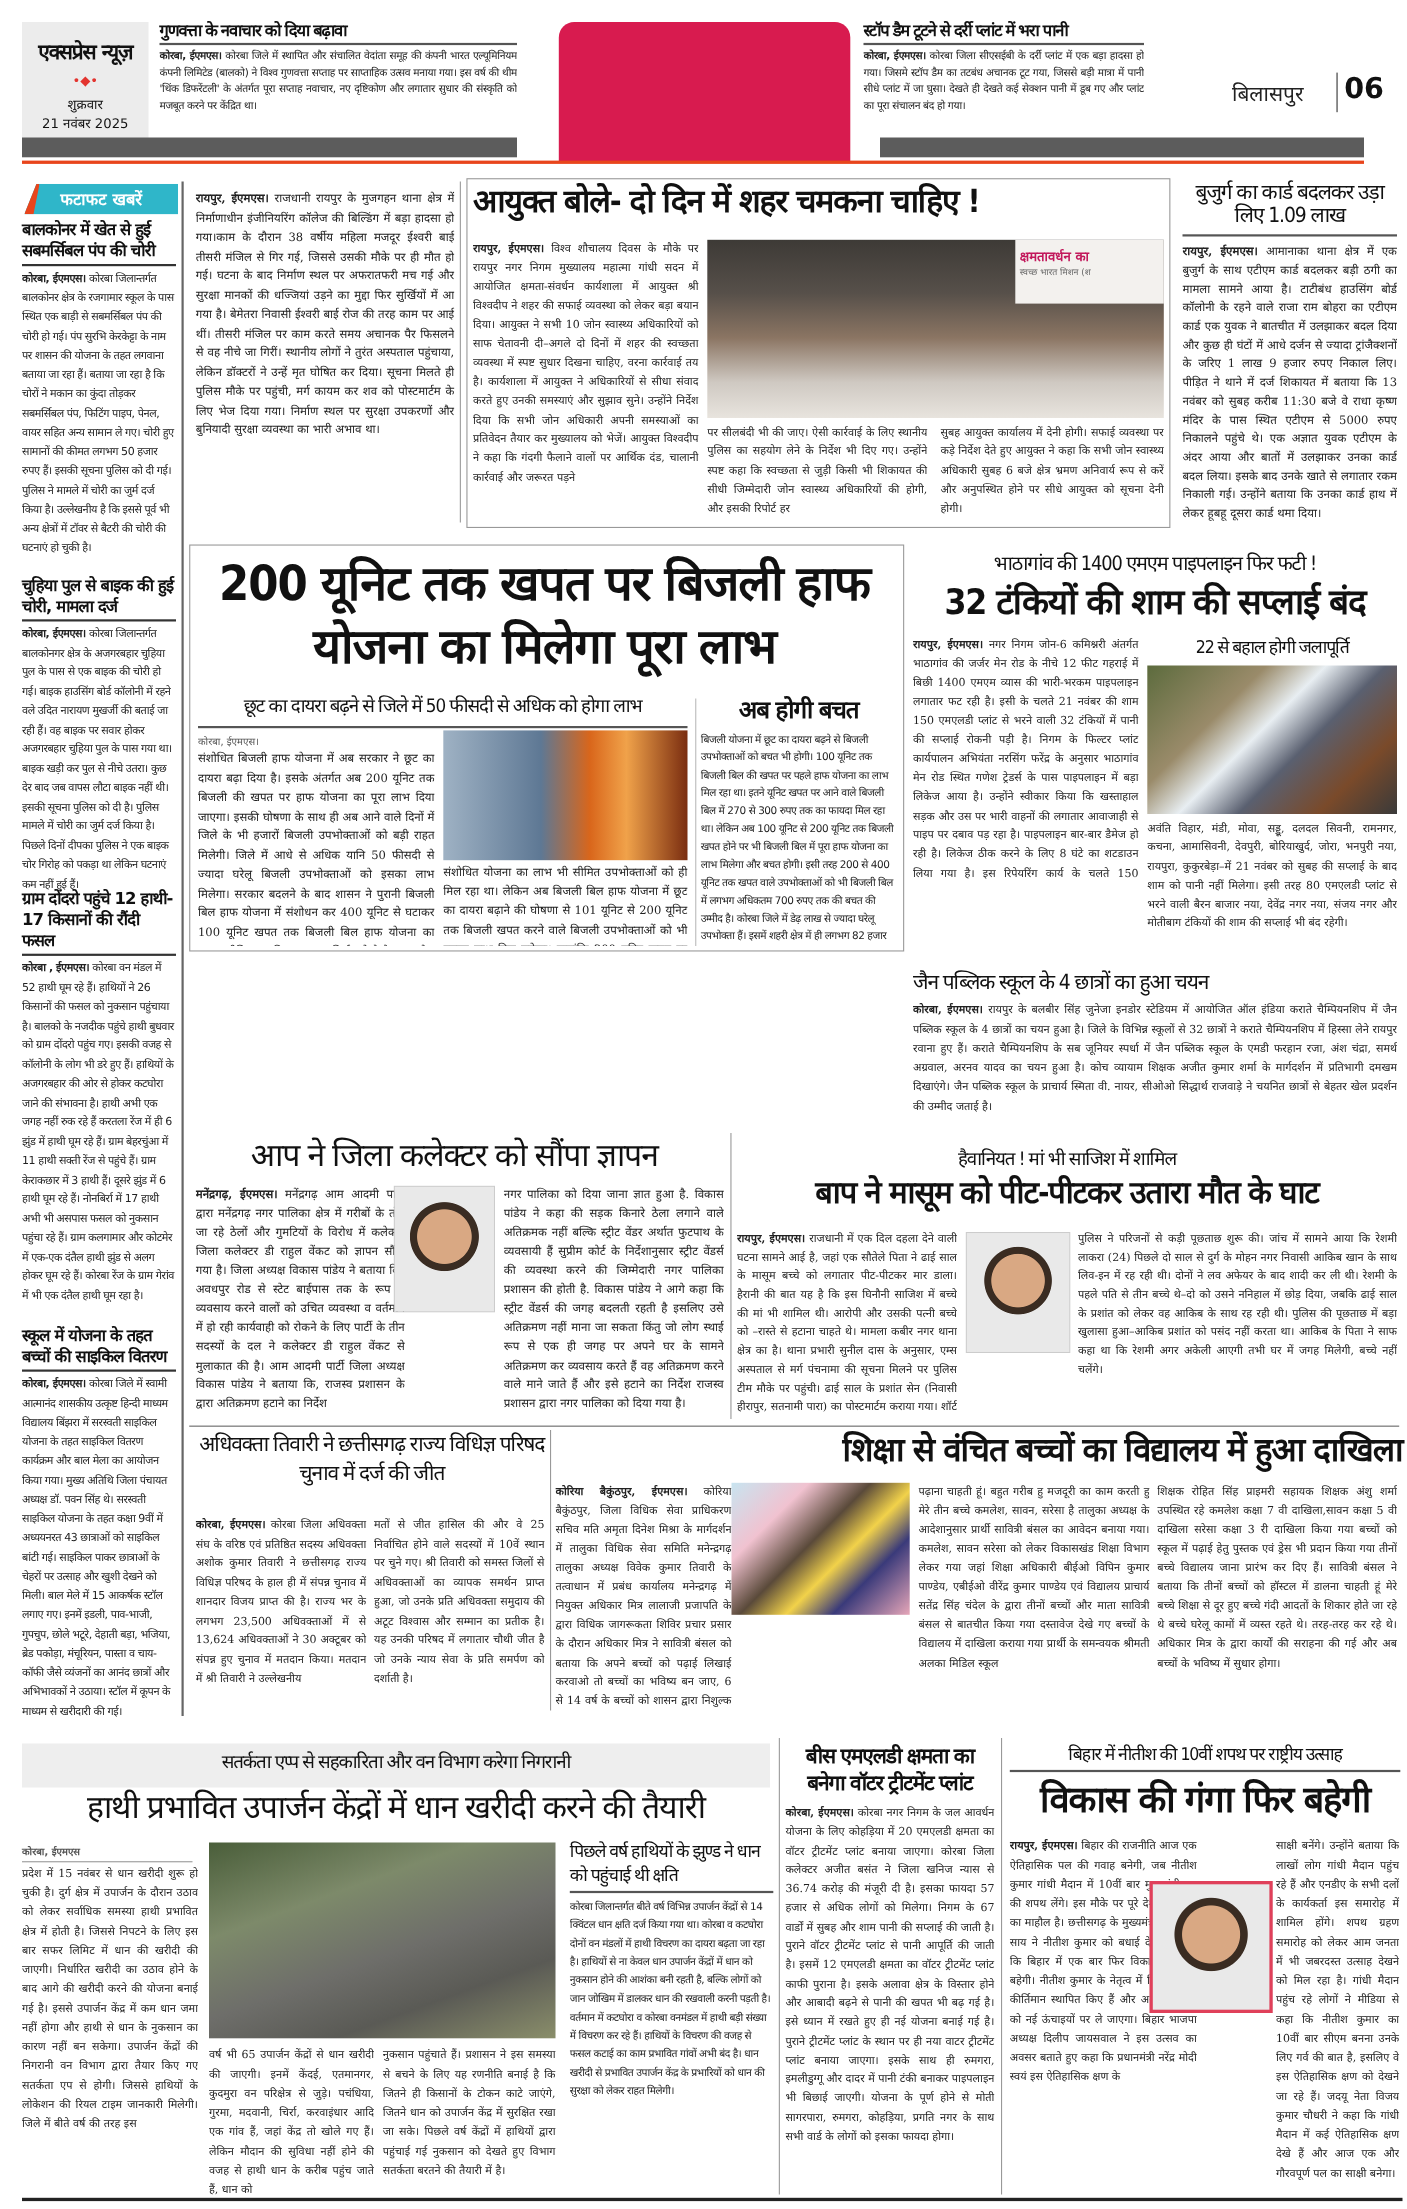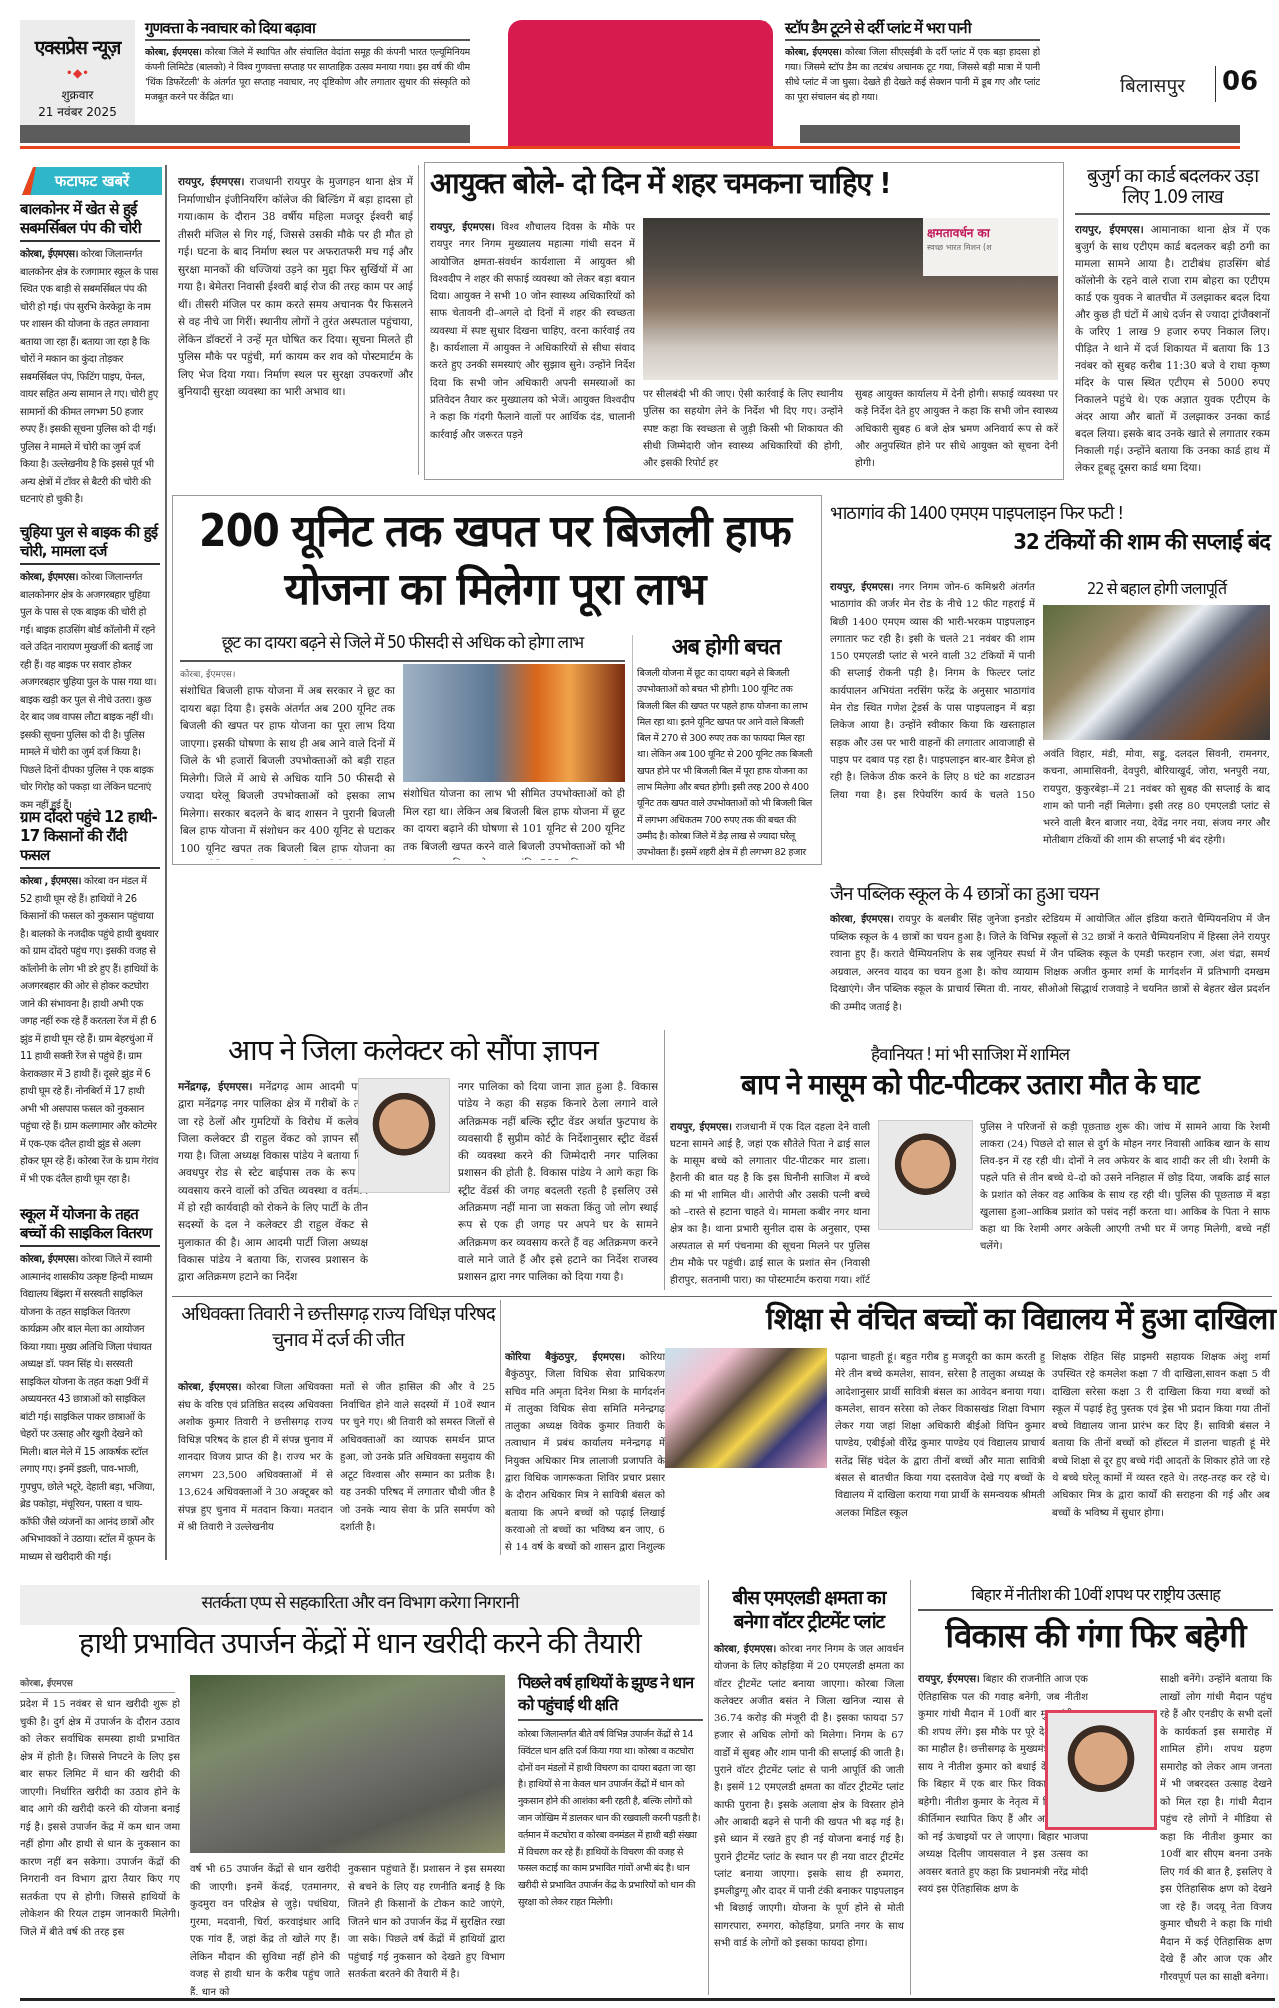--- a/index.html
+++ b/index.html
@@ -110,22 +110,22 @@
 <div class="abs hl" style="left:180px;top:633px;width:445px;font-size:17px;font-weight:normal;text-align:center">छूट का दायरा बढ़ने से जिले में 50 फीसदी से अधिक को होगा लाभ</div>
 <div class="hline" style="left:180px;top:660px;width:445px;background:#555;height:2px"></div>
 <div class="abs caption" style="left:180px;top:667px">कोरबा, ईएमएस।</div>
 <div class="abs body" style="left:180px;top:682px;width:215px;height:178px;font-size:10.5px;line-height:17.5px">संशोधित बिजली हाफ योजना में अब सरकार ने छूट का दायरा बढ़ा दिया है। इसके अंतर्गत अब 200 यूनिट तक बिजली की खपत पर हाफ योजना का पूरा लाभ दिया जाएगा। इसकी घोषणा के साथ ही अब आने वाले दिनों में जिले के भी हजारों बिजली उपभोक्ताओं को बड़ी राहत मिलेगी। जिले में आधे से अधिक यानि 50 फीसदी से ज्यादा घरेलू बिजली उपभोक्ताओं को इसका लाभ मिलेगा। सरकार बदलने के बाद शासन ने पुरानी बिजली बिल हाफ योजना में संशोधन कर 400 यूनिट से घटाकर 100 यूनिट खपत तक बिजली बिल हाफ योजना का दायरा सीमित कर दिया था। इस निर्णय से कैसे आम घरेलू बिजली उपभोक्ताओं को बड़ा झटका लगा था, जिनको पुरानी योजना से फायदा हो रहा था। वहीं इसको लेकर राजनीतिक बयानबाजी भी खूब हो रही थी। जिले में भी 100 यूनिट तक बिजली की खपत वाले उपभोक्ताओं की संख्या भी कम है। इसलिए</div>
 <div class="abs img" style="left:403px;top:664px;width:222px;height:118px;background:linear-gradient(90deg,#9fb2c4 0,#5e7894 40%,#d9661b 60%,#f0a24a 75%,#7a2d10)"></div>
 <div class="abs body" style="left:403px;top:785px;width:222px;height:75px;font-size:10.5px;line-height:17.5px">संशोधित योजना का लाभ भी सीमित उपभोक्ताओं को ही मिल रहा था। लेकिन अब बिजली बिल हाफ योजना में छूट का दायरा बढ़ाने की घोषणा से 101 यूनिट से 200 यूनिट तक बिजली खपत करने वाले बिजली उपभोक्ताओं को भी इसका लाभ मिल सकेगा। हालांकि 200 यूनिट खपत पर बिजली हाफ योजना का पूरा लाभ 1 दिसंबर से लागू होगी। लेकिन सरकार के इस फैसले से आगामी दिनों में बिजली उपभोक्ताओं को काफी हद तक राहत मिलेगी। सीएम की घोषणा के बाद अब जल्द इसे लेकर संकुलर भी जारी होने की उम्मीद है। इसके बाद जिले के बिजली उपभोक्ताओं को भी इसके अंतर्गत राहत प्रदान करने की कवायद की जाएगी।</div>
 <div class="vline" style="left:632px;top:635px;height:225px;background:#bbb"></div>
 <div class="abs hl" style="left:637px;top:635px;width:178px;font-size:22px;text-align:center">अब होगी बचत</div>
 <div class="abs ffb" style="left:637px;top:665px;width:178px;height:195px;font-size:9.5px;line-height:16.3px">बिजली योजना में छूट का दायरा बढ़ने से बिजली उपभोक्ताओं को बचत भी होगी। 100 यूनिट तक बिजली बिल की खपत पर पहले हाफ योजना का लाभ मिल रहा था। इतने यूनिट खपत पर आने वाले बिजली बिल में 270 से 300 रुपए तक का फायदा मिल रहा था। लेकिन अब 100 यूनिट से 200 यूनिट तक बिजली खपत होने पर भी बिजली बिल में पूरा हाफ योजना का लाभ मिलेगा और बचत होगी। इसी तरह 200 से 400 यूनिट तक खपत वाले उपभोक्ताओं को भी बिजली बिल में लगभग अधिकतम 700 रुपए तक की बचत की उम्मीद है। कोरबा जिले में डेढ़ लाख से ज्यादा घरेलू उपभोक्ता हैं। इसमें शहरी क्षेत्र में ही लगभग 82 हजार और ग्रामीण क्षेत्र में 74 हजार घरेलू बिजली उपभोक्ता हैं। इसमें से आधे से ज्यादा उपभोक्ता 200 यूनिट बिजली खपत पर हाफ योजना के दायरे में आएंगे।</div>
 
-<div class="abs hl" style="left:830px;top:503px;width:440px;font-size:18px;font-weight:normal;">भाठागांव की 1400 एमएम पाइपलाइन फिर फटी !</div>
-<div class="abs hl" style="left:830px;top:530px;width:440px;font-size:22px;text-align:right">32 टंकियों की शाम की सप्लाई बंद</div>
+<div class="abs hl" style="left:830px;top:503px;width:440px;font-size:18px;font-weight:normal;text-align:center">भाठागांव की 1400 एमएम पाइपलाइन फिर फटी !</div>
+<div class="abs hl" style="left:830px;top:530px;width:440px;font-size:32px;text-align:center">32 टंकियों की शाम की सप्लाई बंद</div>
 <div class="abs body" style="left:830px;top:578px;width:205px;height:226px;font-size:10px;line-height:17.3px"><span class="dl">रायपुर, ईएमएस।</span> <span>नगर निगम जोन-6 कमिश्नरी अंतर्गत भाठागांव की जर्जर मेन रोड के नीचे 12 फीट गहराई में बिछी 1400 एमएम व्यास की भारी-भरकम पाइपलाइन लगातार फट रही है। इसी के चलते 21 नवंबर की शाम 150 एमएलडी प्लांट से भरने वाली 32 टंकियों में पानी की सप्लाई रोकनी पड़ी है। निगम के फिल्टर प्लांट कार्यपालन अभियंता नरसिंग फरेंद्र के अनुसार भाठागांव मेन रोड स्थित गणेश ट्रेडर्स के पास पाइपलाइन में बड़ा लिकेज आया है। उन्होंने स्वीकार किया कि खस्ताहाल सड़क और उस पर भारी वाहनों की लगातार आवाजाही से पाइप पर दबाव पड़ रहा है। पाइपलाइन बार-बार डैमेज हो रही है। लिकेज ठीक करने के लिए 8 घंटे का शटडाउन लिया गया है। इस रिपेयरिंग कार्य के चलते 150 एमएलडी प्लांट से भरने वाली टंकियों–भाठागांव, चंगोराभाठा, कुशालपुर, डीडीनगर, ईदगाहभाठा, सरोना, टाटीबंध, कोटा, कबीर नगर, जरवाय, गोगांव, मठपुरैना, लालपुर, अमलीडीह,</span></div>
 <div class="abs hl" style="left:1043px;top:580px;width:227px;font-size:16px;font-weight:normal;text-align:center">22 से बहाल होगी जलापूर्ति</div>
 <div class="abs img" style="left:1043px;top:605px;width:227px;height:135px;background:linear-gradient(135deg,#5c6b3d 0,#9a8b6a 30%,#e8eef2 45%,#5a6070 60%,#7a4a2a 80%,#3a3a3a)"></div>
 <div class="abs body" style="left:1043px;top:745px;width:227px;height:120px;font-size:10px;line-height:17.3px">अवंति विहार, मंडी, मोवा, सड्डू, दलदल सिवनी, रामनगर, कचना, आमासिवनी, देवपुरी, बोरियाखुर्द, जोरा, भनपुरी नया, रायपुरा, कुकुरबेड़ा–में 21 नवंबर को सुबह की सप्लाई के बाद शाम को पानी नहीं मिलेगा। इसी तरह 80 एमएलडी प्लांट से भरने वाली बैरन बाजार नया, देवेंद्र नगर नया, संजय नगर और मोतीबाग टंकियों की शाम की सप्लाई भी बंद रहेगी।</div>
 
 <div class="abs hl" style="left:830px;top:883px;width:440px;font-size:19px;text-align:left;font-weight:normal">जैन पब्लिक स्कूल के 4 छात्रों का हुआ चयन</div>
 <div class="abs body" style="left:830px;top:910px;width:440px;height:108px;font-size:10px;line-height:17.5px"><span class="dl">कोरबा, ईएमएस।</span> <span>रायपुर के बलबीर सिंह जुनेजा इनडोर स्टेडियम में आयोजित ऑल इंडिया कराते चैम्पियनशिप में जैन पब्लिक स्कूल के 4 छात्रों का चयन हुआ है। जिले के विभिन्न स्कूलों से 32 छात्रों ने कराते चैम्पियनशिप में हिस्सा लेने रायपुर रवाना हुए हैं। कराते चैम्पियनशिप के सब जूनियर स्पर्धा में जैन पब्लिक स्कूल के एमडी फरहान रजा, अंश चंद्रा, समर्थ अग्रवाल, अरनव यादव का चयन हुआ है। कोच व्यायाम शिक्षक अजीत कुमार शर्मा के मार्गदर्शन में प्रतिभागी दमखम दिखाएंगे। जैन पब्लिक स्कूल के प्राचार्य स्मिता वी. नायर, सीओओ सिद्धार्थ राजवाड़े ने चयनित छात्रों से बेहतर खेल प्रदर्शन की उम्मीद जताई है।</span></div>
 
 <div class="abs hl" style="left:178px;top:1035px;width:470px;font-size:29px;font-weight:normal;text-align:center">आप ने जिला कलेक्टर को सौंपा ज्ञापन</div>
 <div class="abs body" style="left:178px;top:1078px;width:190px;height:210px;font-size:10.5px;line-height:17.3px"><span class="dl">मनेंद्रगढ़, ईएमएस।</span> <span>मनेंद्रगढ़ आम आदमी पार्टी द्वारा मनेंद्रगढ़ नगर पालिका क्षेत्र में गरीबों के तोड़े जा रहे ठेलों और गुमटियों के विरोध में कलेक्टर जिला कलेक्टर डी राहुल वेंकट को ज्ञापन सौंपा गया है। जिला अध्यक्ष विकास पांडेय ने बताया कि, अवधपुर रोड से स्टेट बाईपास तक के रूप में व्यवसाय करने वालों को उचित व्यवस्था व वर्तमान में हो रही कार्यवाही को रोकने के लिए पार्टी के तीन सदस्यों के दल ने कलेक्टर डी राहुल वेंकट से मुलाकात की है। आम आदमी पार्टी जिला अध्यक्ष विकास पांडेय ने बताया कि, राजस्व प्रशासन के द्वारा अतिक्रमण हटाने का निर्देश</span></div>
@@ -154,21 +154,21 @@
 
 <div class="abs" style="left:20px;top:1585px;width:680px;height:40px;background:#eeeeee"></div>
 <div class="abs hl" style="left:20px;top:1593px;width:680px;font-size:17px;text-align:center;font-weight:normal">सतर्कता एप्प से सहकारिता और वन विभाग करेगा निगरानी</div>
 <div class="abs hl" style="left:20px;top:1628px;width:680px;font-size:29px;text-align:center;font-weight:normal">हाथी प्रभावित उपार्जन केंद्रों में धान खरीदी करने की तैयारी</div>
 <div class="abs caption" style="left:20px;top:1676px;width:155px;border-bottom:1px solid #999;padding-bottom:3px;font-weight:bold">कोरबा, ईएमएस</div>
 <div class="abs body" style="left:20px;top:1695px;width:160px;height:300px;font-size:10px;line-height:17.5px">प्रदेश में 15 नवंबर से धान खरीदी शुरू हो चुकी है। दुर्ग क्षेत्र में उपार्जन के दौरान उठाव को लेकर सर्वाधिक समस्या हाथी प्रभावित क्षेत्र में होती है। जिससे निपटने के लिए इस बार सफर लिमिट में धान की खरीदी की जाएगी। निर्धारित खरीदी का उठाव होने के बाद आगे की खरीदी करने की योजना बनाई गई है। इससे उपार्जन केंद्र में कम धान जमा नहीं होगा और हाथी से धान के नुकसान का कारण नहीं बन सकेगा। उपार्जन केंद्रों की निगरानी वन विभाग द्वारा तैयार किए गए सतर्कता एप से होगी। जिससे हाथियों के लोकेशन की रियल टाइम जानकारी मिलेगी। जिले में बीते वर्ष की तरह इस</div>
 <div class="abs img" style="left:190px;top:1675px;width:315px;height:178px;background:linear-gradient(160deg,#4a5e3a 0,#7d8a6a 30%,#6e6e6a 55%,#5a5a55 75%,#8a8e6a)"></div>
 <div class="abs body" style="left:190px;top:1860px;width:150px;height:135px;font-size:10px;line-height:17.5px">वर्ष भी 65 उपार्जन केंद्रों से धान खरीदी की जाएगी। इनमें केंदई, एतमानगर, कुदमुरा वन परिक्षेत्र से जुड़े। पचंधिया, गुरमा, मदवानी, चिर्रा, करवाइंधार आदि एक गांव हैं, जहां केंद्र तो खोले गए हैं। लेकिन मौदान की सुविधा नहीं होने की वजह से हाथी धान के करीब पहुंच जाते हैं, धान को</div>
 <div class="abs body" style="left:348px;top:1860px;width:157px;height:135px;font-size:10px;line-height:17.5px">नुकसान पहुंचाते हैं। प्रशासन ने इस समस्या से बचने के लिए यह रणनीति बनाई है कि जितने ही किसानों के टोकन काटे जाएंगे, जितने धान को उपार्जन केंद्र में सुरक्षित रखा जा सके। पिछले वर्ष केंद्रों में हाथियों द्वारा पहुंचाई गई नुकसान को देखते हुए विभाग सतर्कता बरतने की तैयारी में है।</div>
 <div class="abs" style="left:518px;top:1672px;width:185px">
-  <div class="hl rule" style="font-size:16px;font-weight:bold;line-height:22px;padding-bottom:3px">पिछले वर्ष हाथियों के झुण्ड ने धान को पहुंचाई थी क्षति</div>
+  <div class="hl rule" style="font-size:16px;font-weight:normal;line-height:22px;padding-bottom:3px">पिछले वर्ष हाथियों के झुण्ड ने धान को पहुंचाई थी क्षति</div>
   <div class="ffb" style="height:255px;margin-top:5px;font-size:9.5px;line-height:16.8px">कोरबा जिलान्तर्गत बीते वर्ष विभिन्न उपार्जन केंद्रों से 14 क्विंटल धान क्षति दर्ज किया गया था। कोरबा व कटघोरा दोनों वन मंडलों में हाथी विचरण का दायरा बढ़ता जा रहा है। हाथियों से ना केवल धान उपार्जन केंद्रों में धान को नुकसान होने की आशंका बनी रहती है, बल्कि लोगों को जान जोखिम में डालकर धान की रखवाली करनी पड़ती है। वर्तमान में कटघोरा व कोरबा वनमंडल में हाथी बड़ी संख्या में विचरण कर रहे हैं। हाथियों के विचरण की वजह से फसल कटाई का काम प्रभावित गांवों अभी बंद है। धान खरीदी से प्रभावित उपार्जन केंद्र के प्रभारियों को धान की सुरक्षा को लेकर राहत मिलेगी।</div>
 </div>
 <div class="vline" style="left:708px;top:1580px;height:415px"></div>
 
 <div class="abs hl" style="left:714px;top:1585px;width:190px;font-size:19px;text-align:center;line-height:24px">बीस एमएलडी क्षमता का बनेगा वॉटर ट्रीटमेंट प्लांट</div>
 <div class="abs body" style="left:714px;top:1640px;width:190px;height:355px;font-size:10px;line-height:17.3px"><span class="dl">कोरबा, ईएमएस।</span> <span>कोरबा नगर निगम के जल आवर्धन योजना के लिए कोहड़िया में 20 एमएलडी क्षमता का वॉटर ट्रीटमेंट प्लांट बनाया जाएगा। कोरबा जिला कलेक्टर अजीत बसंत ने जिला खनिज न्यास से 36.74 करोड़ की मंजूरी दी है। इसका फायदा 57 हजार से अधिक लोगों को मिलेगा। निगम के 67 वार्डों में सुबह और शाम पानी की सप्लाई की जाती है। पुराने वॉटर ट्रीटमेंट प्लांट से पानी आपूर्ति की जाती है। इसमें 12 एमएलडी क्षमता का वॉटर ट्रीटमेंट प्लांट काफी पुराना है। इसके अलावा क्षेत्र के विस्तार होने और आबादी बढ़ने से पानी की खपत भी बढ़ गई है। इसे ध्यान में रखते हुए ही नई योजना बनाई गई है। पुराने ट्रीटमेंट प्लांट के स्थान पर ही नया वाटर ट्रीटमेंट प्लांट बनाया जाएगा। इसके साथ ही रुमगरा, इमलीडुग्गू और दादर में पानी टंकी बनाकर पाइपलाइन भी बिछाई जाएगी। योजना के पूर्ण होने से मोती सागरपारा, रुमगरा, कोहड़िया, प्रगति नगर के साथ सभी वार्ड के लोगों को इसका फायदा होगा।</span></div>
 <div class="vline" style="left:910px;top:1580px;height:415px"></div>
 
 <div class="abs hl rule" style="left:918px;top:1586px;width:355px;font-size:16px;text-align:center;font-weight:normal;padding-bottom:5px">बिहार में नीतीश की 10वीं शपथ पर राष्ट्रीय उत्साह</div>
 <div class="abs hl" style="left:918px;top:1618px;width:355px;font-size:33px;text-align:center">विकास की गंगा फिर बहेगी</div>

